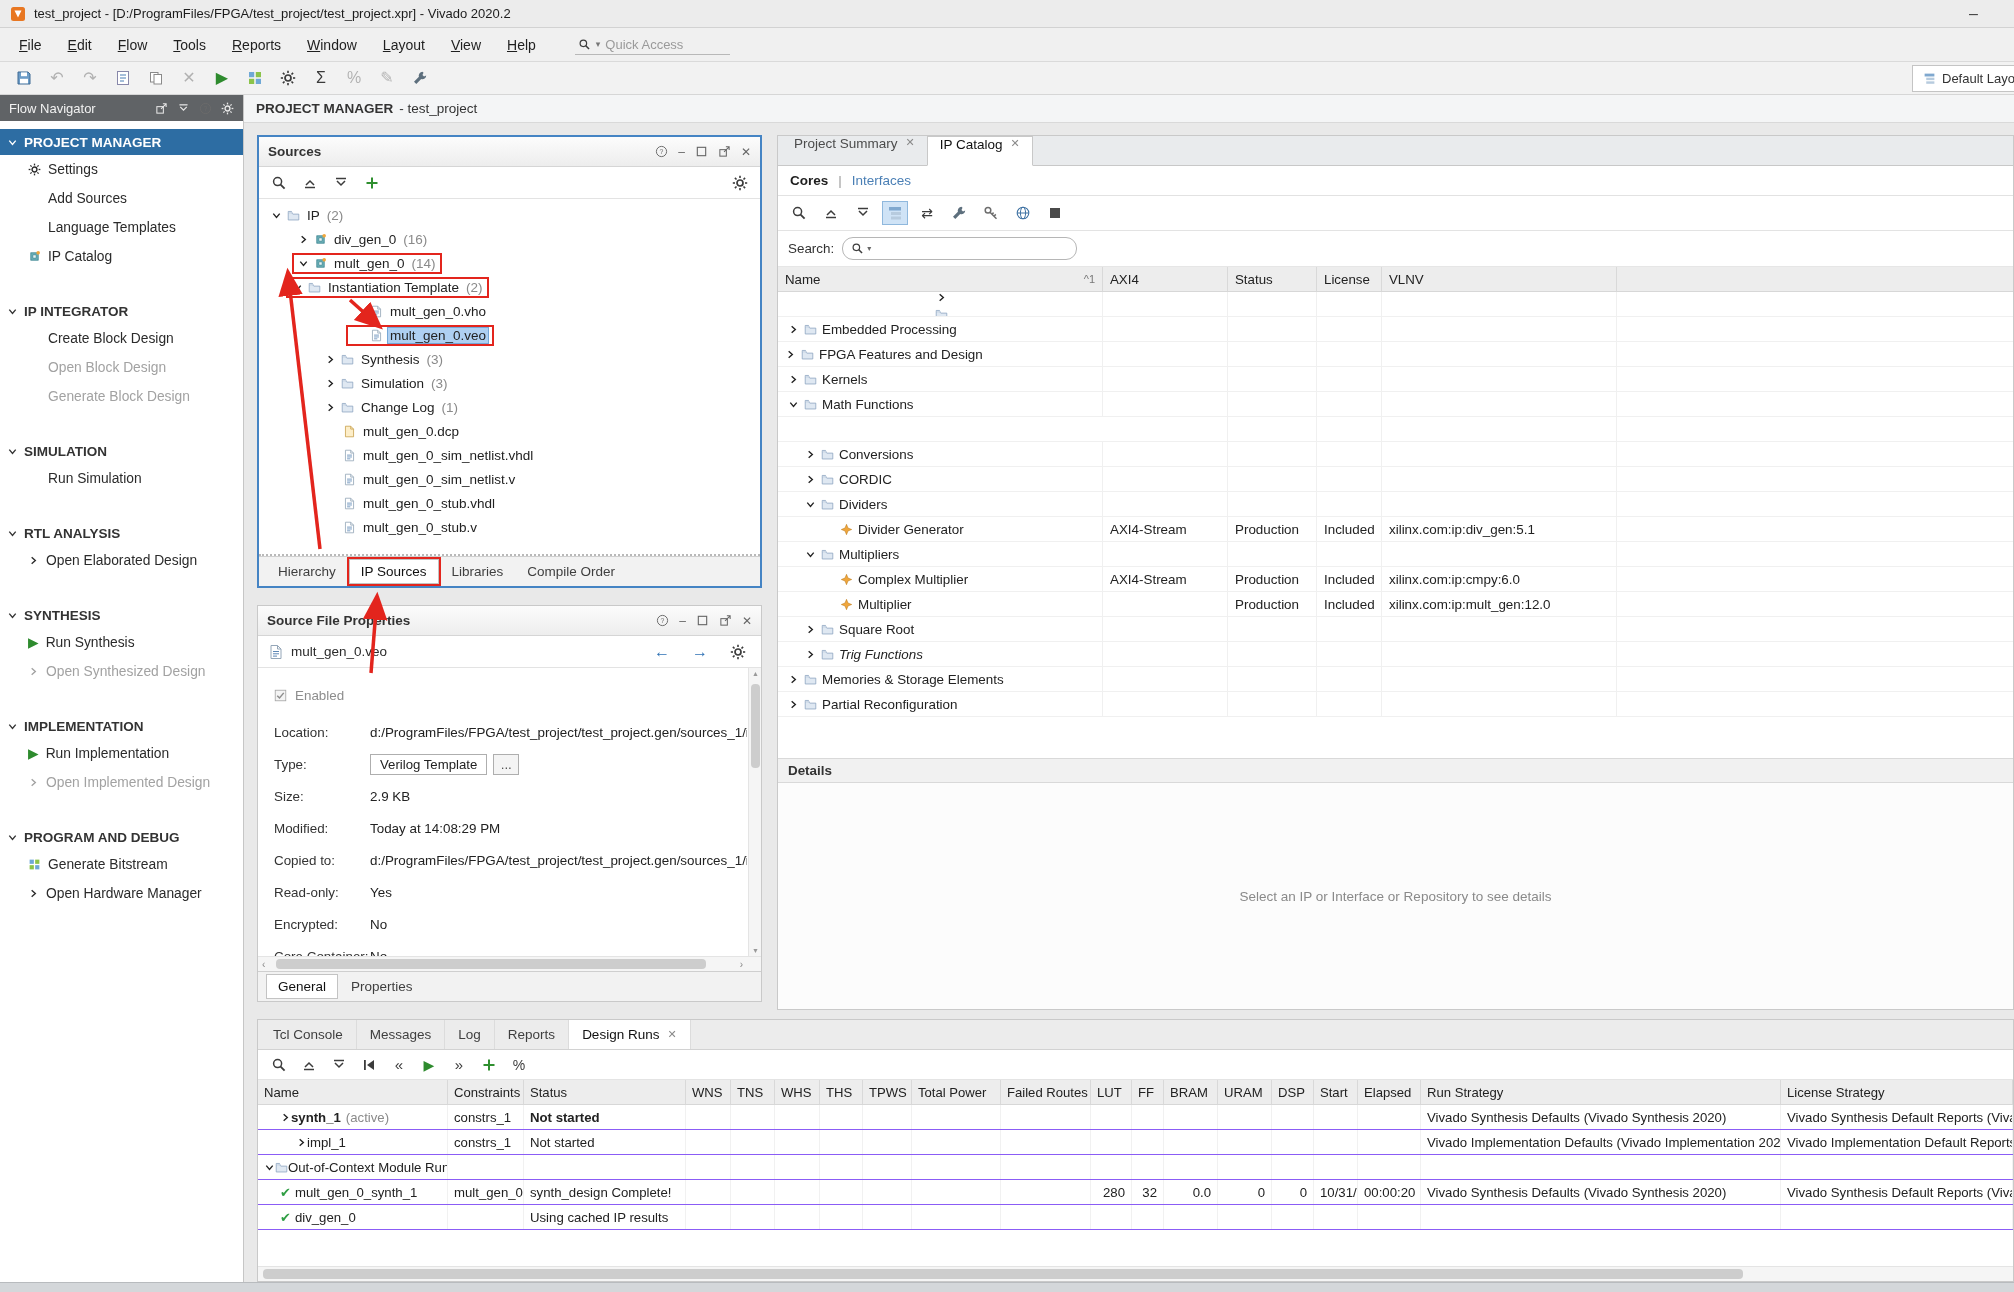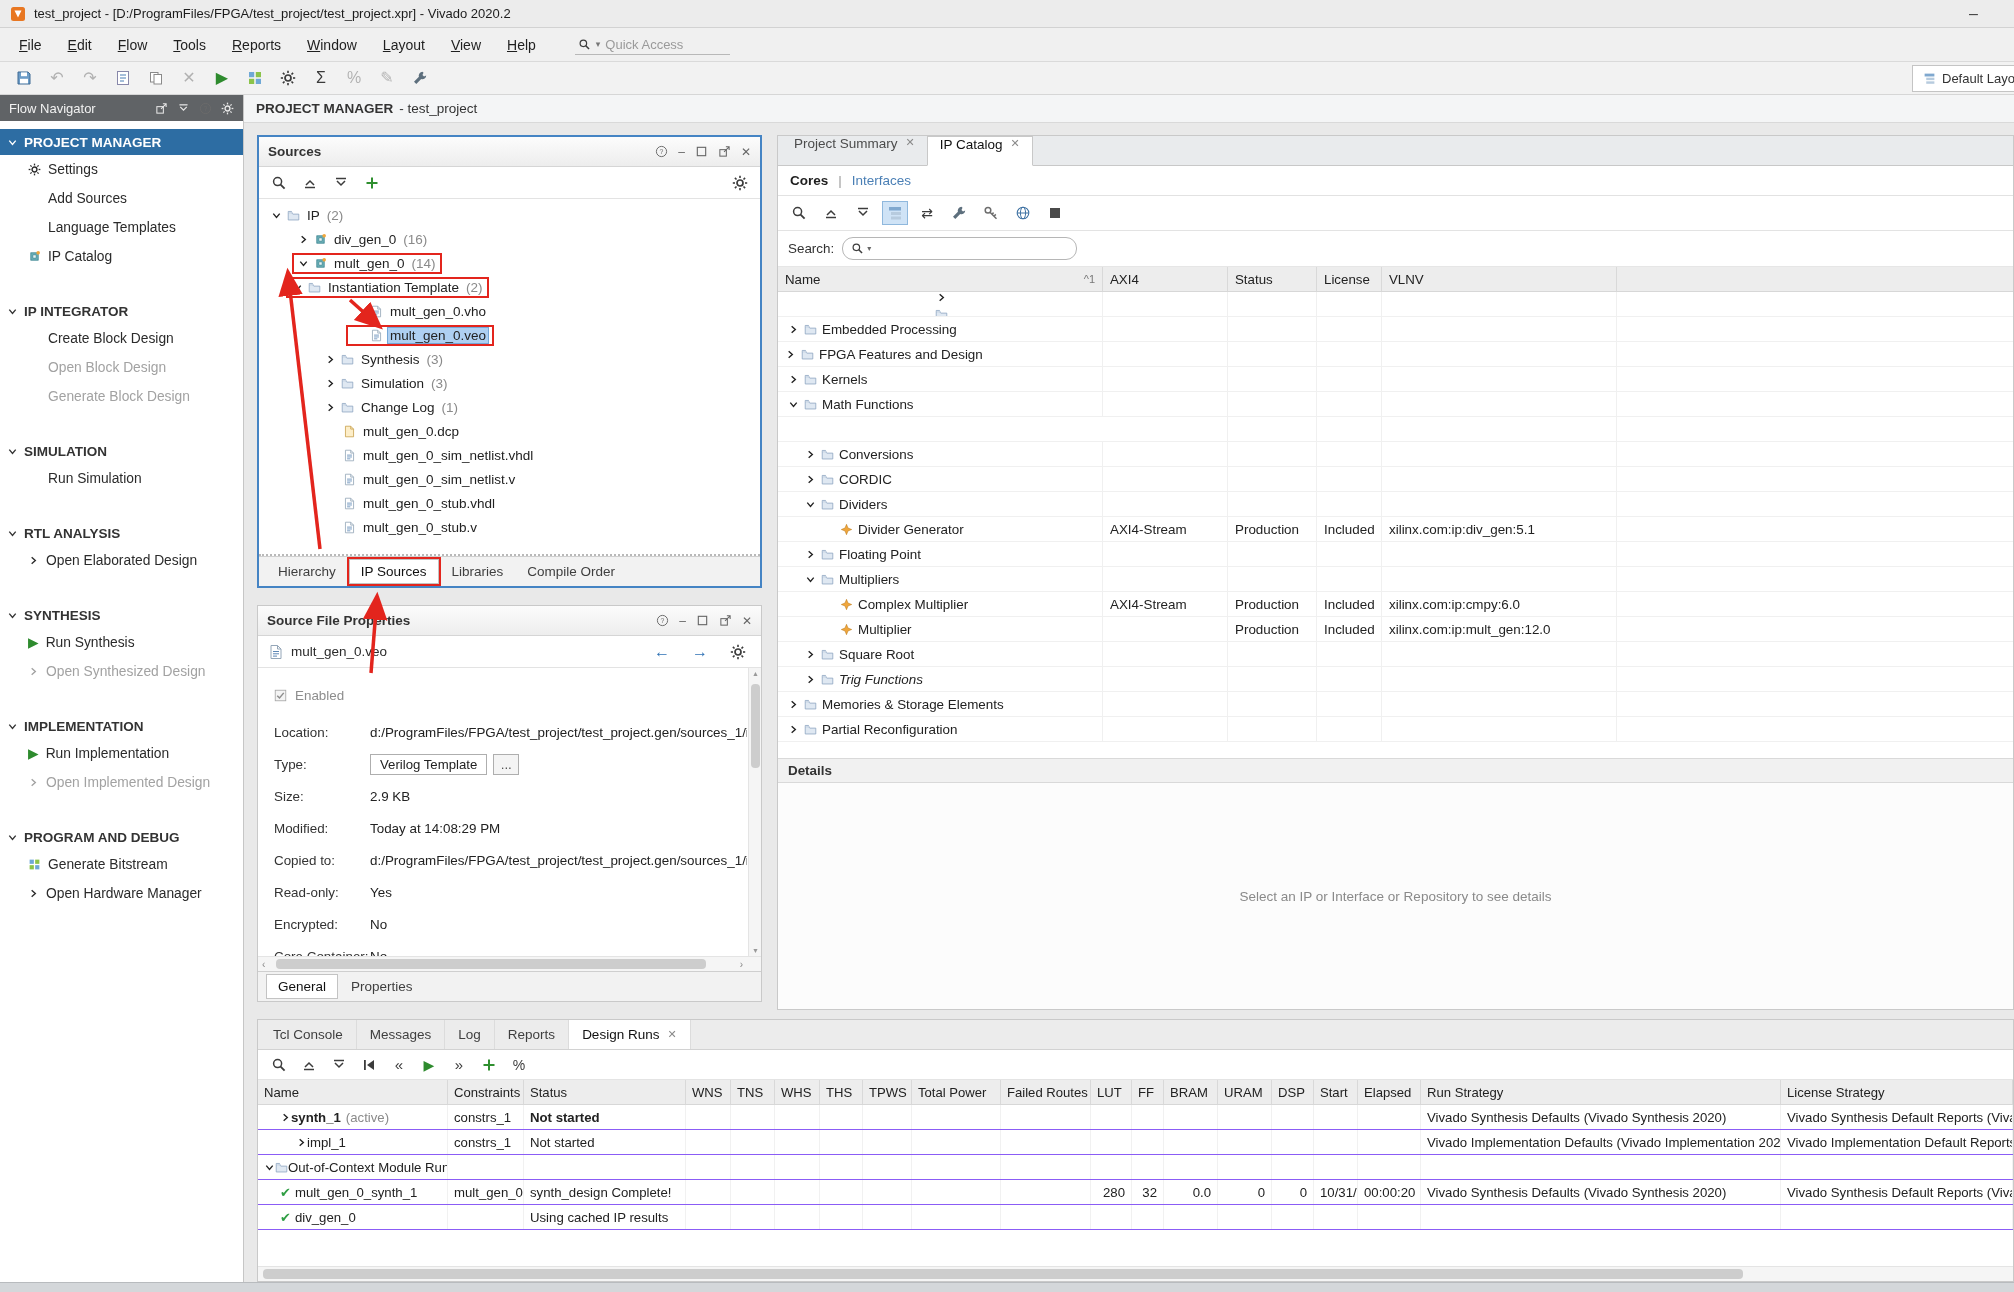--- a/index.html
+++ b/index.html
@@ -1242,40 +1242,20 @@
           <span>Included</span>
         </div>
         <div class="cat-cell">
           <span>xilinx.com:ip:div_gen:5.1</span>
         </div>
       </div>
       <div class="cat-row">
         <div class="cat-cell" style="padding-left: 27px;">
           <span class="icon xs">
             <svg viewBox="0 0 12 12">
-              <path d="M4 2.5 8 6 4 9.5" fill="none" stroke="currentColor" stroke-width="1.5"></path>
-            </svg>
-          </span>
-          <span class="icon sm">
-            <svg viewBox="0 0 16 16">
-              <path d="M1.5 4.5h4.2l1.4 1.8h7.4v7.2h-13z" fill="#dfe8f2" stroke="#8fa6c2"></path>
-              <path d="M1.5 4.5V3h4l1 1.4" fill="#dfe8f2" stroke="#8fa6c2"></path>
-            </svg>
-          </span>
-          <span>Floating Point</span>
-        </div>
-        <div class="cat-cell"></div>
-        <div class="cat-cell"></div>
-        <div class="cat-cell"></div>
-        <div class="cat-cell"></div>
-      </div>
-      <div class="cat-row">
-        <div class="cat-cell" style="padding-left: 27px;">
-          <span class="icon xs">
-            <svg viewBox="0 0 12 12">
               <path d="M2.5 4 6 8 9.5 4" fill="none" stroke="currentColor" stroke-width="1.5"></path>
             </svg>
           </span>
           <span class="icon sm">
             <svg viewBox="0 0 16 16">
               <path d="M1.5 4.5h4.2l1.4 1.8h7.4v7.2h-13z" fill="#dfe8f2" stroke="#8fa6c2"></path>
               <path d="M1.5 4.5V3h4l1 1.4" fill="#dfe8f2" stroke="#8fa6c2"></path>
             </svg>
           </span>
           <span>Multipliers</span>

